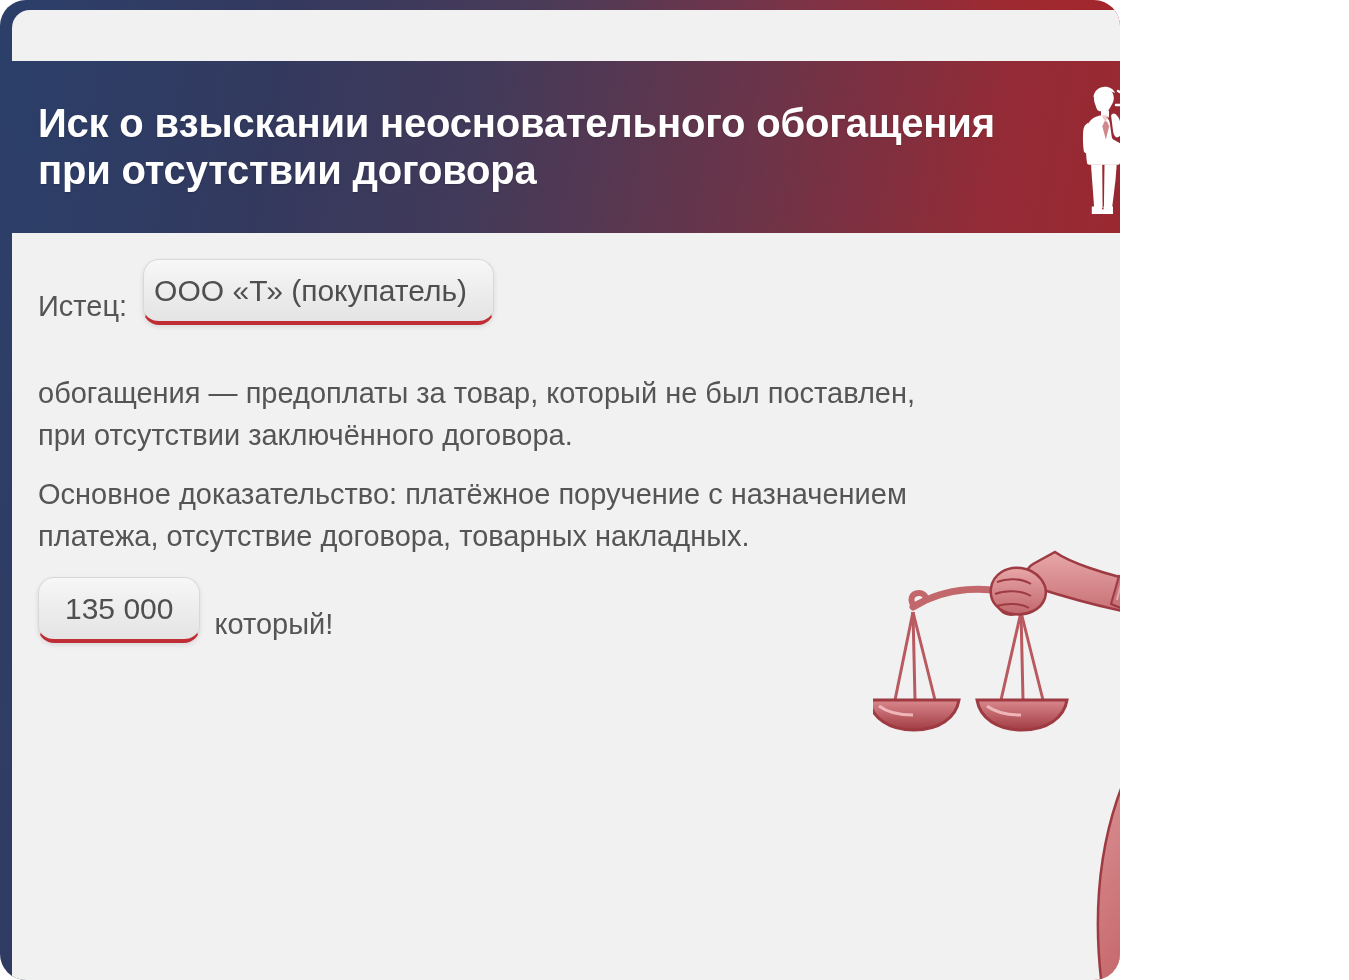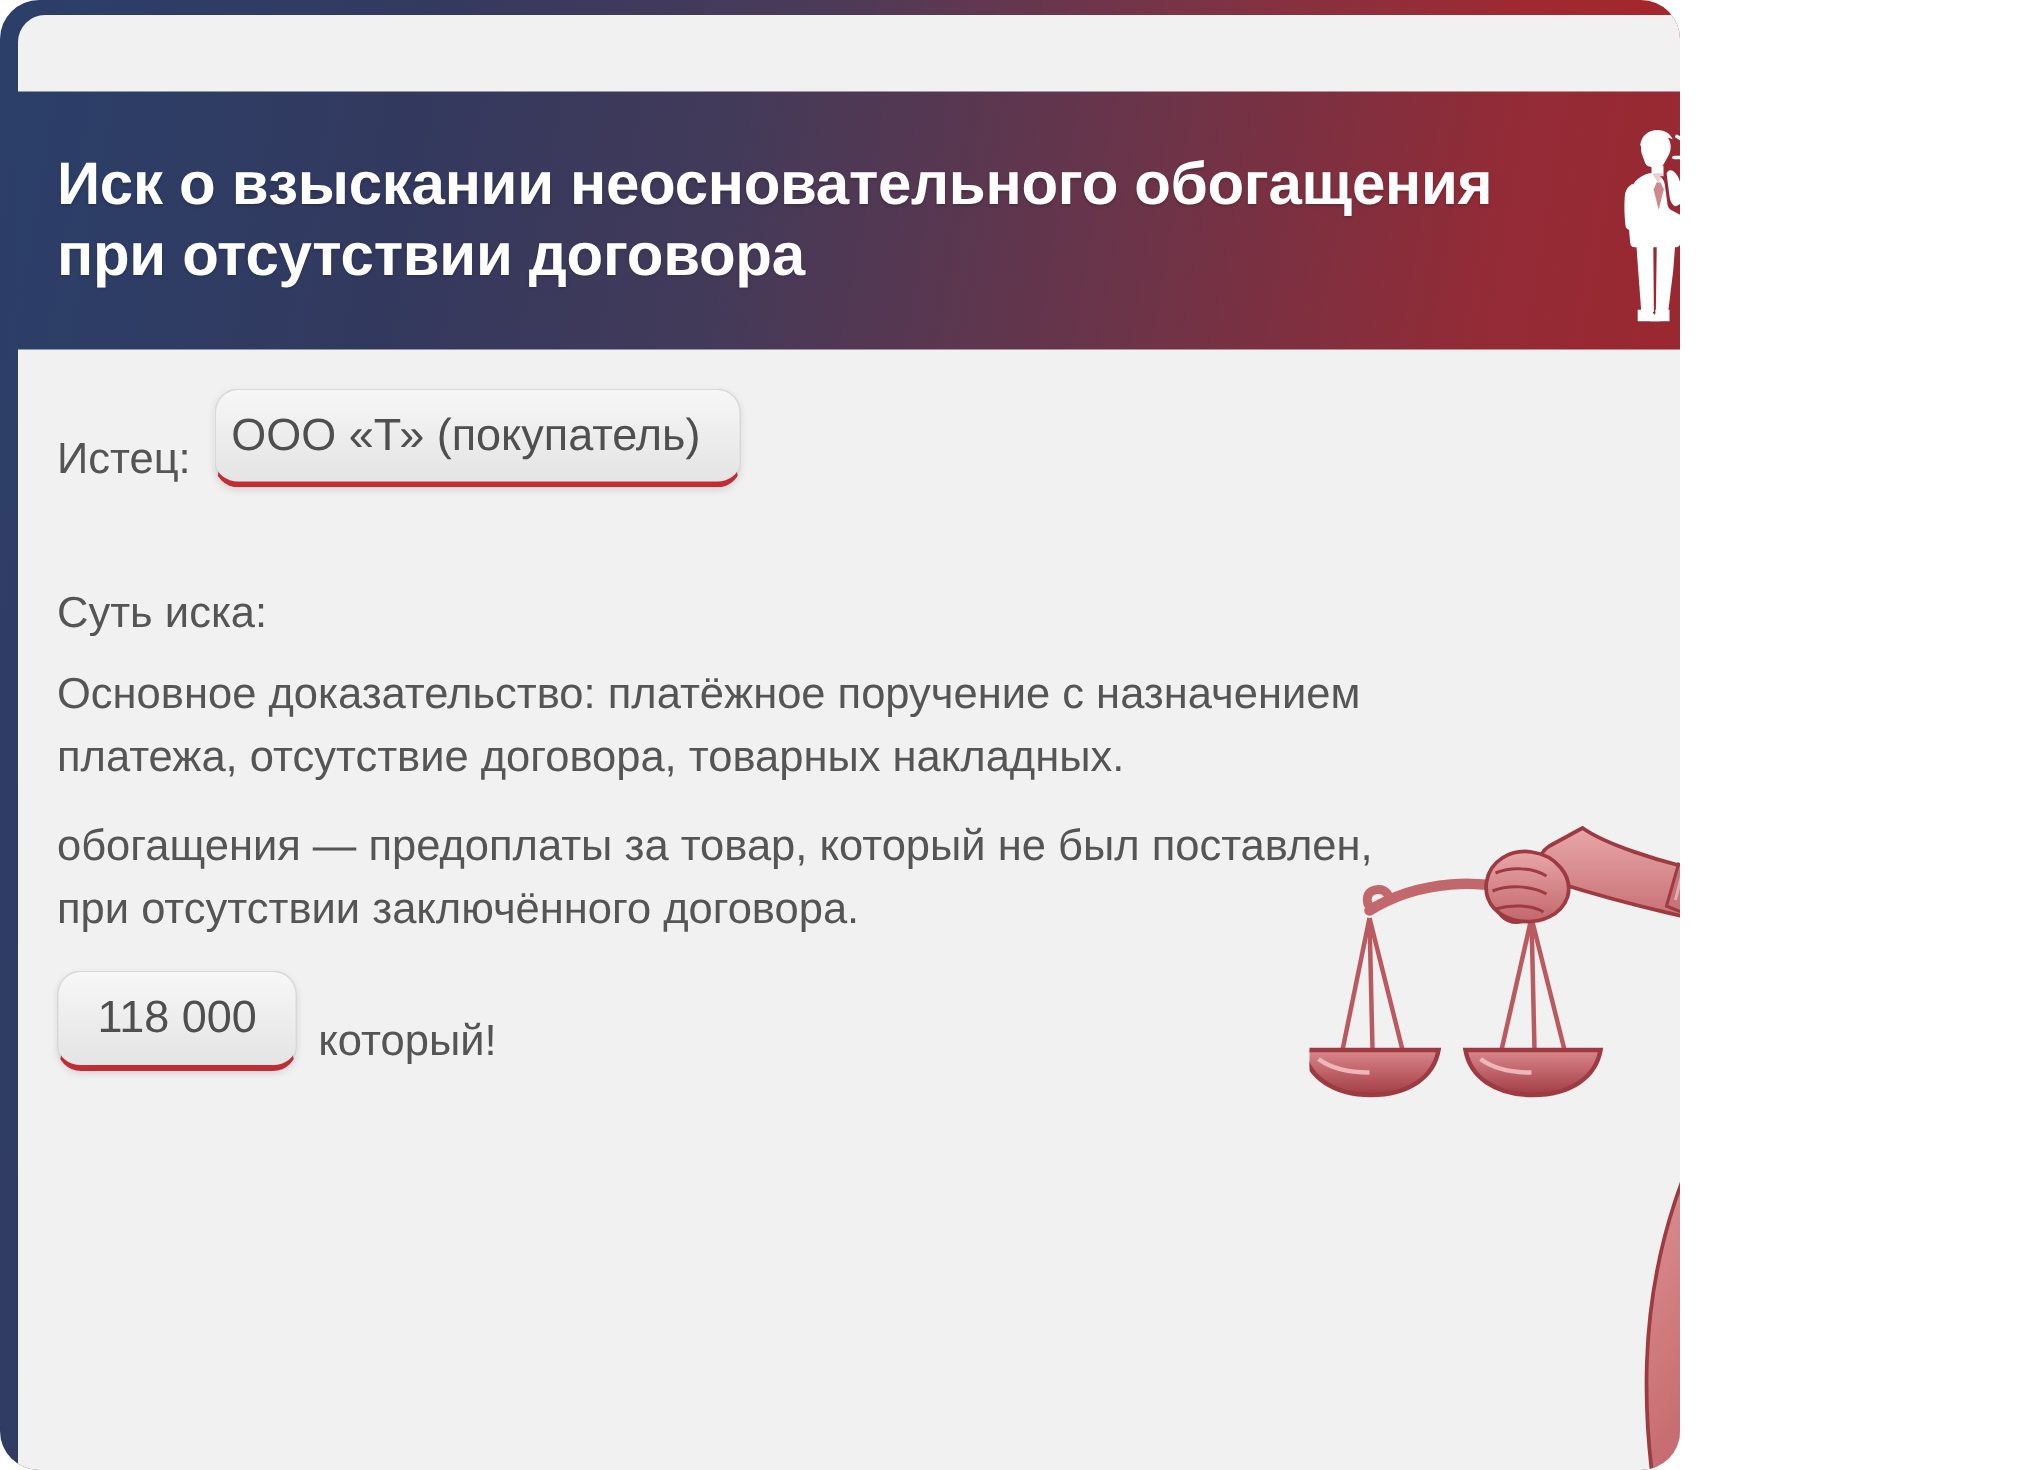--- a/index.html
+++ b/index.html
@@ -200,30 +200,29 @@
         <span class="label">Истец:</span>
         <span class="pill first">ООО «Т» (покупатель)</span>
       </div>
 
       <div class="spacer-sm"></div>
 
 
       <div class="spacer-sm"></div>
 
       <div class="line">
-        <span class="label">Суть иска:</span>
       </div>
 
+      <div class="para">обогащения — предоплаты за товар, который не был поставлен, при отсутствии заключённого договора.</div>
+
       <div class="para">Основное доказательство: платёжное поручение с назначением платежа, отсутствие договора, товарных накладных.</div>
 
-      <div class="para">обогащения — предоплаты за товар, который не был поставлен, при отсутствии заключённого договора.</div>
-
 
       <div class="line">
-        <span class="pill" style="margin-left:0;">118 000</span>
+        <span class="pill" style="margin-left:0;">135 000</span>
         <span class="label">который!</span>
       </div>
 
     </div>
 
     <svg class="justice" viewBox="0 0 470 560">
       <defs>
         <linearGradient id="robeG" x1="0" y1="0" x2="1" y2="1">
           <stop offset="0%" stop-color="#e09a9c"></stop>
           <stop offset="45%" stop-color="#c66a6e"></stop>

